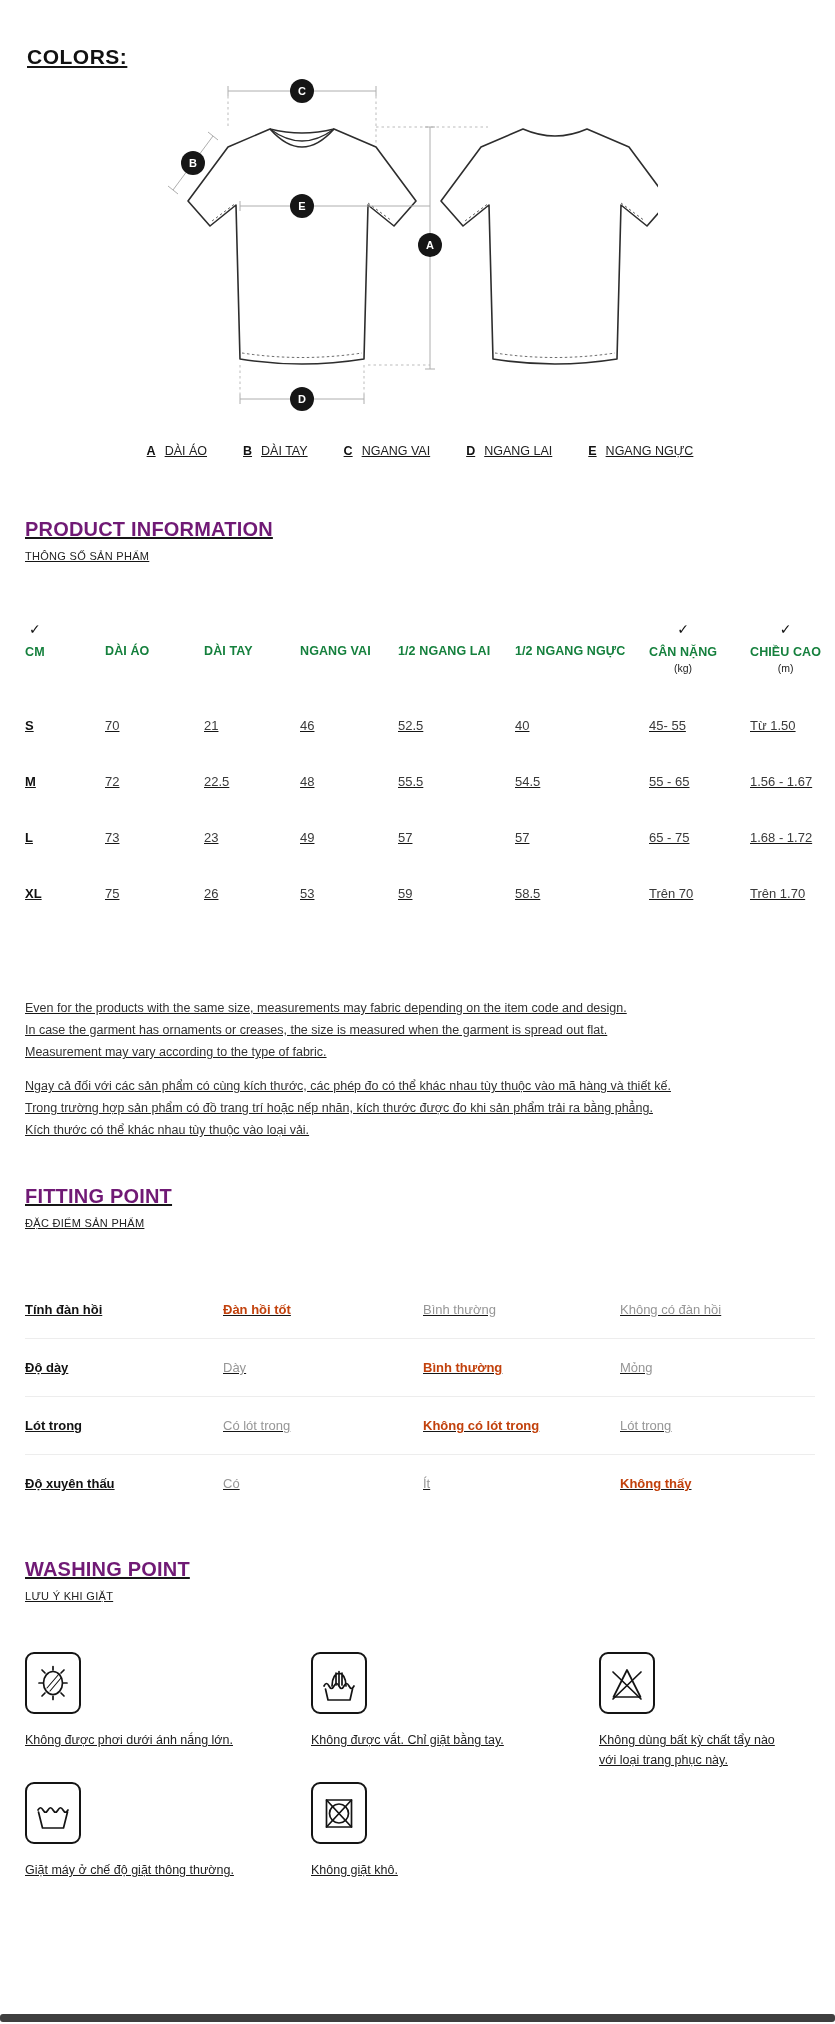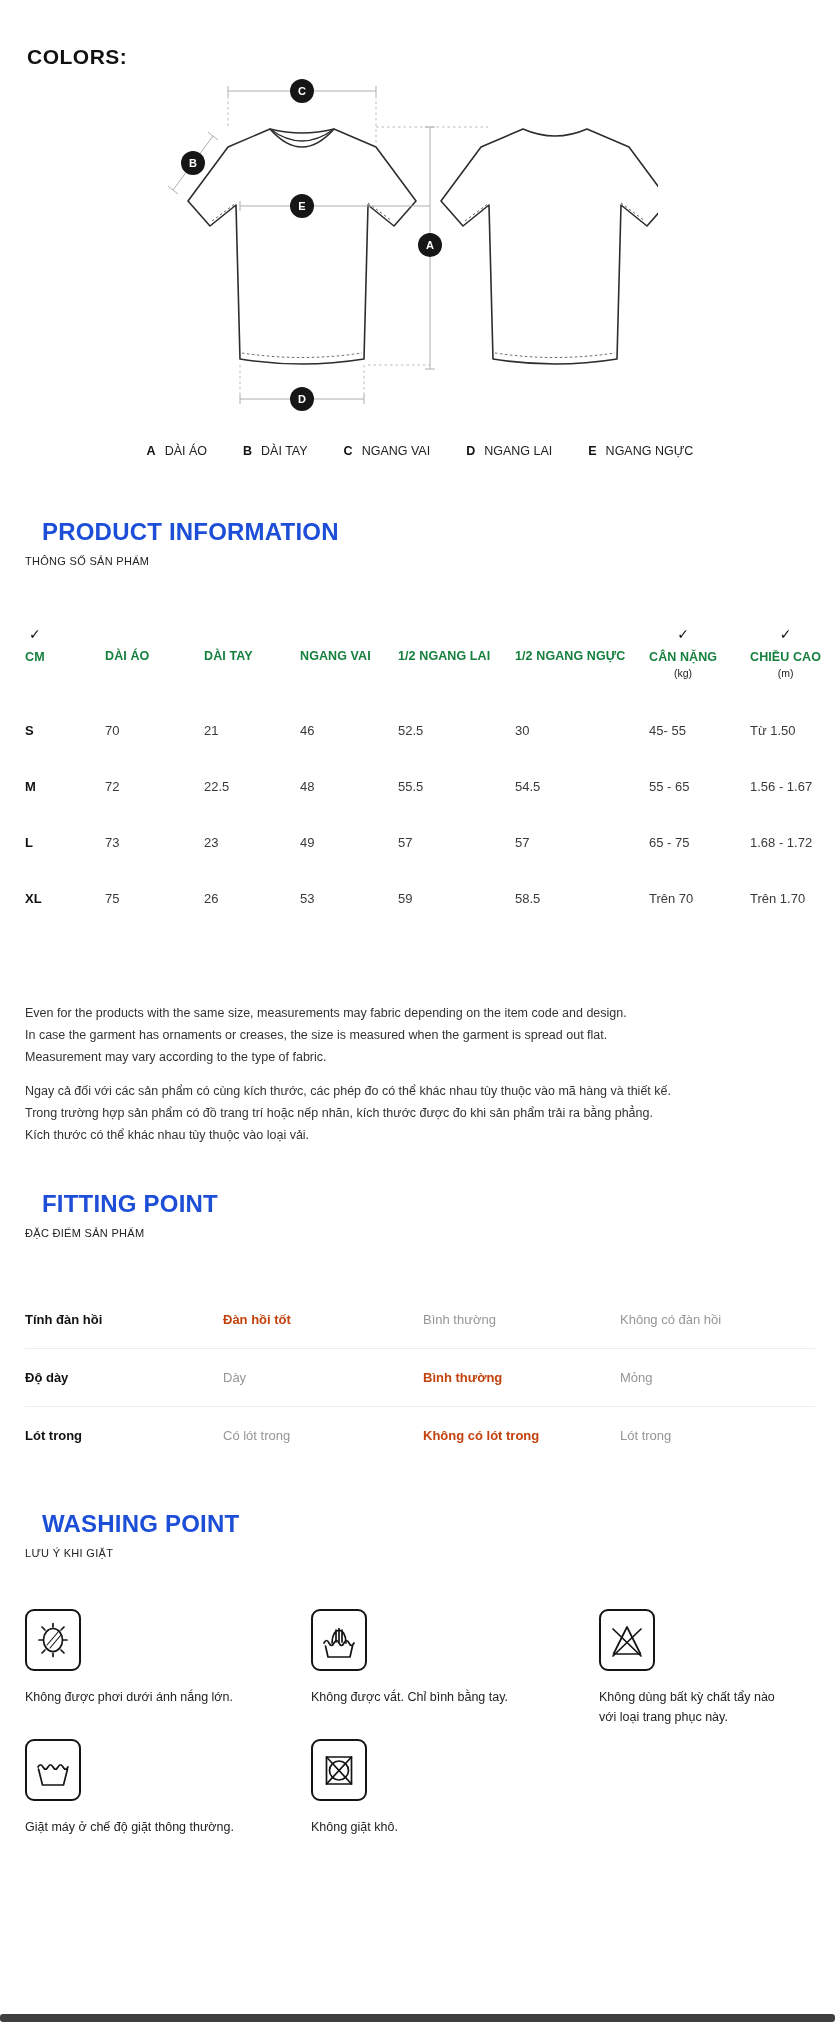--- a/index.html
+++ b/index.html
@@ -1,20 +1,20 @@
 <!DOCTYPE html>
 <html><head>
 <meta charset="utf-8">
 <style>
   html,body{margin:0;padding:0;background:#fff;}
   body{font-family:"Liberation Sans","DejaVu Sans",sans-serif;color:#161616;}
-  .page{position:relative;width:835px;height:2024px;background:#fff;overflow:hidden;box-sizing:border-box;padding:0 20px 0 25px;}
+  .page{position:relative;width:835px;height:2024px;background:#fff;overflow:hidden;box-sizing:border-box;padding:0 20px 0 25px;text-decoration:underline;}
   
   .h-colors{margin:45px 0 0 2px;font-size:21px;font-weight:800;letter-spacing:.5px;color:#111;}
-  .sec-title{font-size:24px;font-weight:800;letter-spacing:.2px;color:#1d4ed8;margin-left:17px;}
+  .sec-title{font-size:20px;font-weight:800;letter-spacing:.2px;color:#701a75;}
   .sec-sub{font-size:11px;color:#222;margin-top:9px;letter-spacing:.3px;}
   
   .diagram-wrap{margin:0 0 0 93px;}
   .diagram-wrap svg{display:block;}
   .dim{stroke:#aeaeae;stroke-width:1;fill:none;}
   .dim-dot{stroke:#bbb;stroke-width:1;fill:none;stroke-dasharray:2.5 3;}
   .shirt{fill:#fff;stroke:#2d2d2d;stroke-width:1.6;stroke-linejoin:round;}
   .shirt-line{fill:none;stroke:#2d2d2d;stroke-width:1.3;}
   .stitch{fill:none;stroke:#6a6a6a;stroke-width:1;stroke-dasharray:2.5 2.5;}
   .marker{fill:#161616;}
@@ -173,21 +173,21 @@
               <span class="hunit">(m)</span>
             </span></div>
       </div>
 
       <div class="srow drow">
         <div class="size">S</div>
         <div>70</div>
         <div>21</div>
         <div>46</div>
         <div>52.5</div>
-        <div>30</div>
+        <div>40</div>
         <div>45- 55</div>
         <div>Từ 1.50</div>
       </div>
       <div class="srow drow">
         <div class="size">M</div>
         <div>72</div>
         <div>22.5</div>
         <div>48</div>
         <div>55.5</div>
         <div>54.5</div>
@@ -244,20 +244,26 @@
         <div class="fopt">Dày</div>
         <div class="fopt sel">Bình thường</div>
         <div class="fopt">Mỏng</div>
       </div>
       <div class="frow">
         <div class="flabel">Lót trong</div>
         <div class="fopt">Có lót trong</div>
         <div class="fopt sel">Không có lót trong</div>
         <div class="fopt">Lót trong</div>
       </div>
+      <div class="frow">
+        <div class="flabel">Độ xuyên thấu</div>
+        <div class="fopt">Có</div>
+        <div class="fopt">Ít</div>
+        <div class="fopt sel">Không thấy</div>
+      </div>
     </div>
   </div>
 
   <div class="washing">
     <div class="sec-title">WASHING POINT</div>
     <div class="sec-sub">LƯU Ý KHI GIẶT</div>
 
     <div class="wash-grid">
       <div class="wash-item">
         <div class="icon-box">
@@ -270,21 +276,21 @@
         <div class="cap">Không được phơi dưới ánh nắng lớn.</div>
       </div>
       <div class="wash-item">
         <div class="icon-box">
           <svg class="wicon" width="40" height="44" viewBox="0 0 40 44">
             <path d="M5,25 q2.5,-5 5,0 t5,0 t5,0 t5,0 t5,0 t5,0"></path>
             <path d="M6.5,28 L9,39 H31 L33.5,28"></path>
             <path d="M13,25 C13,8 27,8 27,25 M17,12 V24 M20,10.5 V24 M23,12 V24"></path>
           </svg>
         </div>
-        <div class="cap">Không được vắt. Chỉ bình bằng tay.</div>
+        <div class="cap">Không được vắt. Chỉ giặt bằng tay.</div>
       </div>
       <div class="wash-item">
         <div class="icon-box">
           <svg class="wicon" width="40" height="44" viewBox="0 0 40 44">
             <path d="M20,9 L33.5,36 H6.5 Z"></path>
             <path d="M6,11 L34,38 M34,11 L6,38"></path>
           </svg>
         </div>
         <div class="cap narrow">Không dùng bất kỳ chất tẩy nào với loại trang phục này.</div>
       </div>

